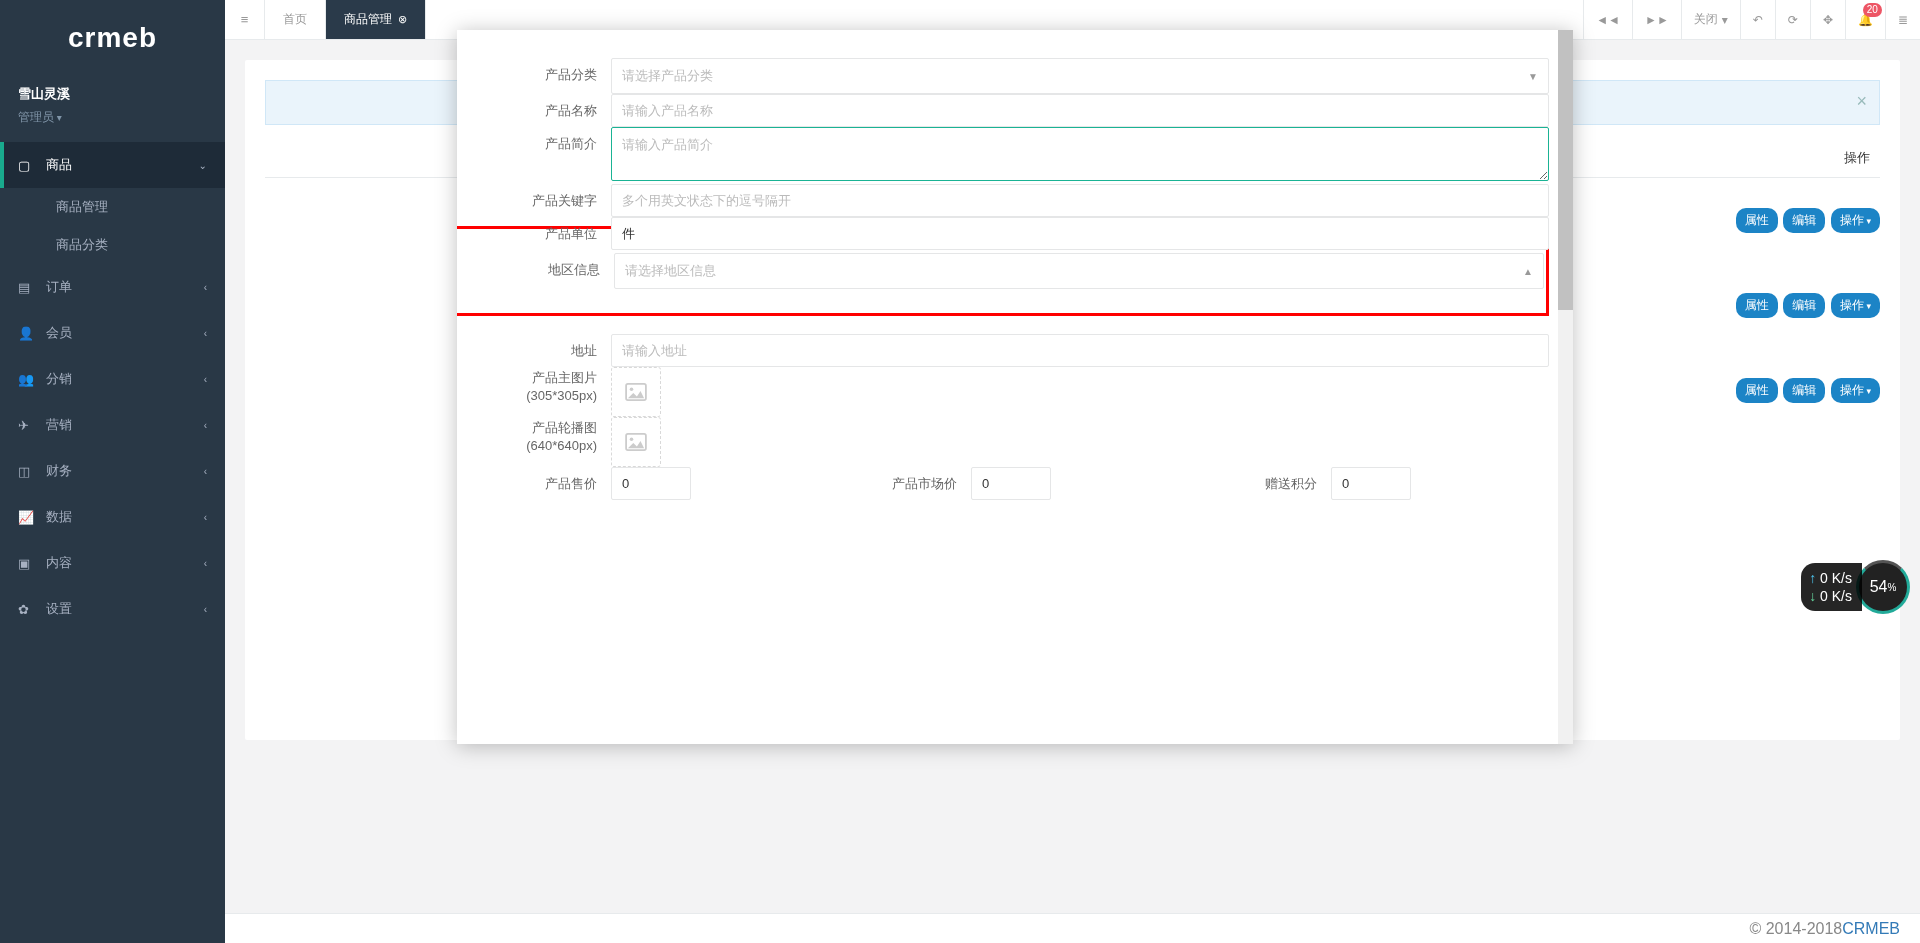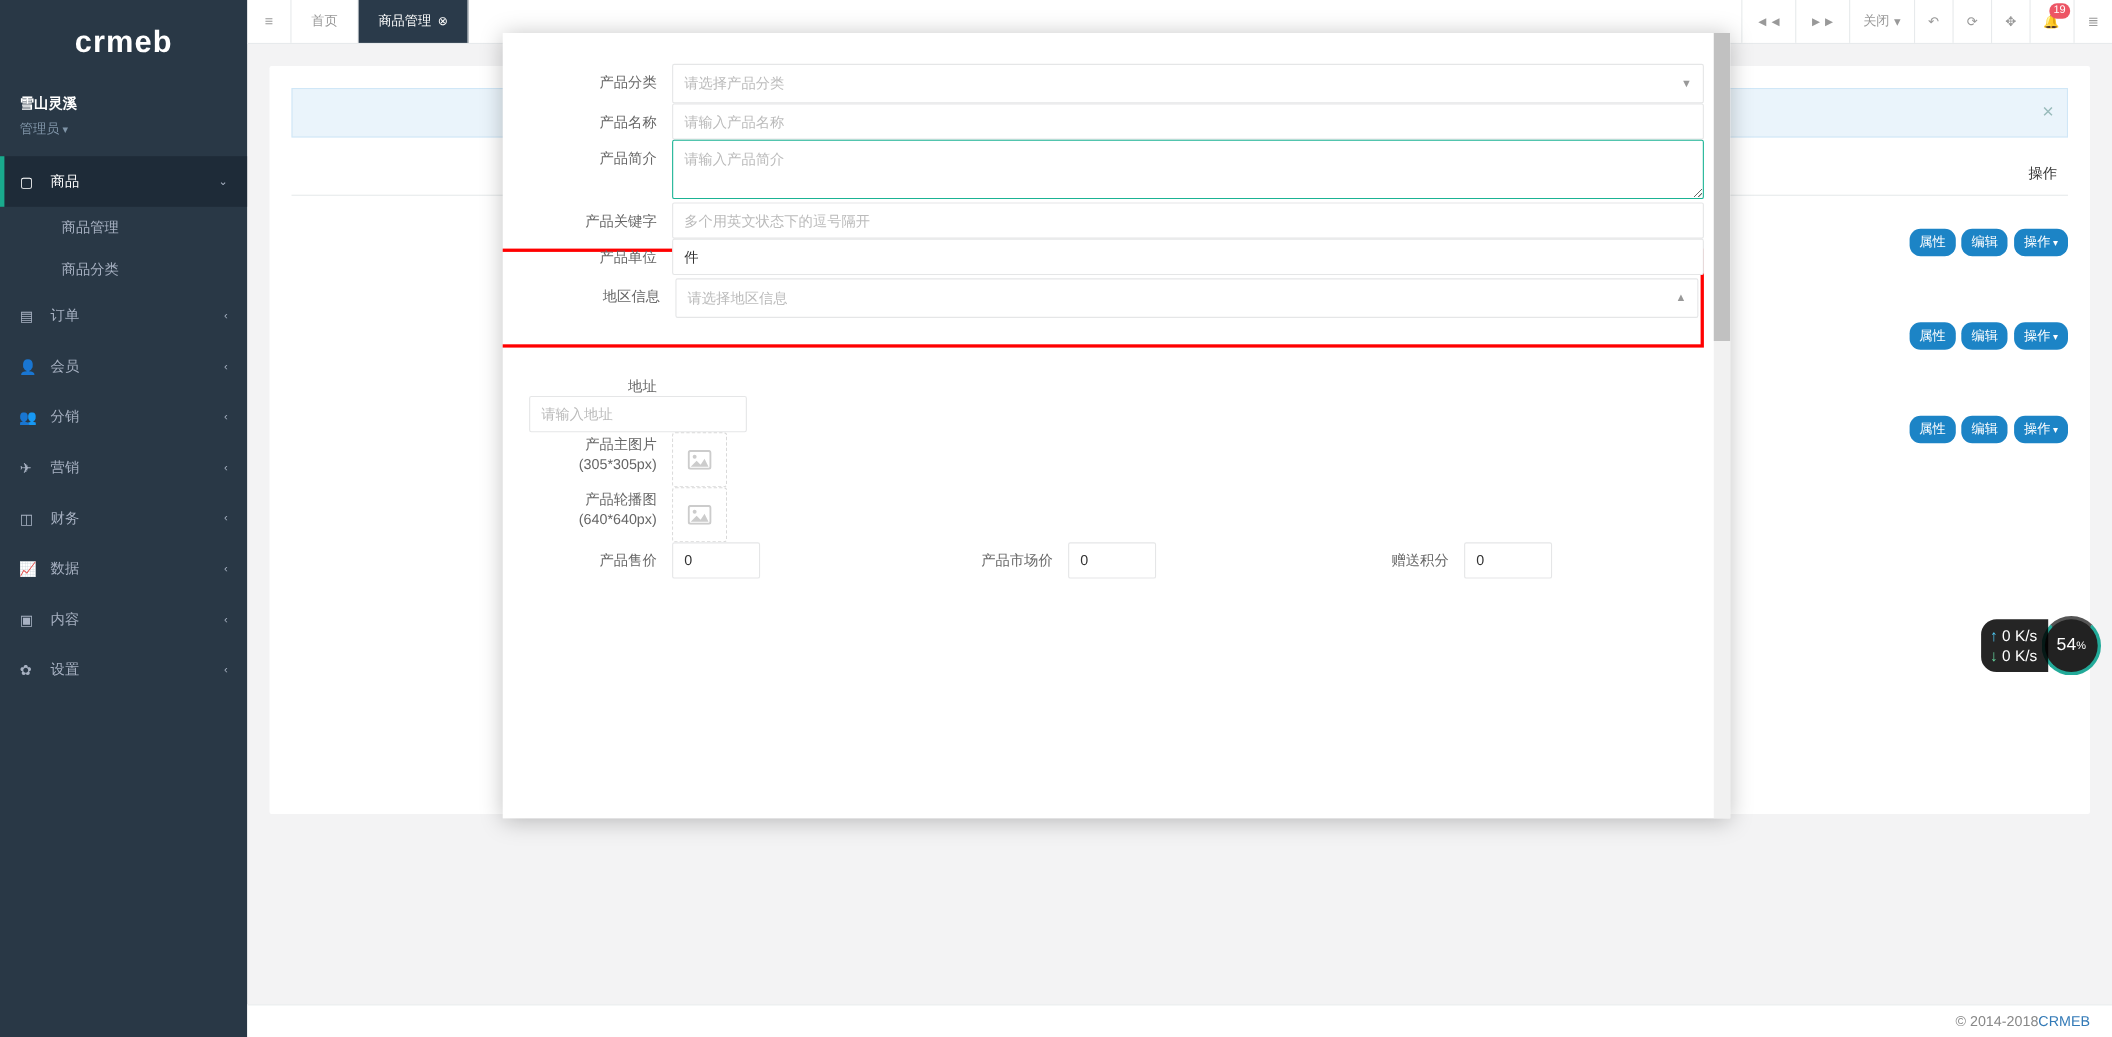--- a/index.html
+++ b/index.html
@@ -62,21 +62,21 @@
 .finput::placeholder { color:#bbb; }
 .fselect { width:100%; padding:8px 10px; border:1px solid #e5e6e7; border-radius:2px; font-size:13px; color:#bbb; display:flex; justify-content:space-between; align-items:center; cursor:pointer; }
 .fselect .caret-dn { color:#999; font-size:10px; }
 .ftextarea { width:100%; min-height:54px; padding:8px 10px; border:1px solid #1ab394; border-radius:2px; font-size:13px; resize:vertical; }
 .ftextarea::placeholder { color:#bbb; }
 .highlight-box { border:3px solid #f00; padding:24px 0 24px 0; margin:-24px 0 -4px -54px; padding-left:54px; padding-right:2px; }
 .img-upload { width:50px; height:50px; border:1px dashed #d9d9d9; border-radius:3px; display:flex; align-items:center; justify-content:center; color:#ccc; cursor:pointer; }
 .img-upload svg { width:22px; height:18px; fill:#ccc; }
 
 
-.footer { position:absolute; bottom:0; right:0; left:225px; height:30px; background:#fff; display:flex; align-items:center; justify-content:flex-end; padding-right:20px; font-size:13px; color:#888; border-top:1px solid #e7eaec; }
+.footer { position:absolute; bottom:0; right:0; left:225px; height:30px; background:#fff; display:flex; align-items:center; justify-content:flex-end; padding-right:20px; font-size:16px; color:#888; border-top:1px solid #e7eaec; }
 .footer a { color:#337ab7; text-decoration:none; }
 
 
 .perf { position:absolute; right:10px; top:560px; display:flex; align-items:center; }
 .perf-bubble { background:#000; opacity:.85; color:#fff; font-size:14px; padding:6px 10px 6px 8px; border-radius:14px 0 0 14px; line-height:1.3; }
 .perf-bubble .up::before { content:"↑ "; color:#2fbef0; }
 .perf-bubble .dn::before { content:"↓ "; color:#4ad08e; }
 .perf-circle { width:54px; height:54px; border-radius:50%; background:#222; border:3px solid #2a9; border-top-color:#555; display:flex; align-items:center; justify-content:center; color:#fff; font-size:16px; margin-left:-6px; }
 .perf-circle small{font-size:10px;}
 </style>
@@ -152,21 +152,21 @@
           <span>商品管理</span>
           <span class="tab-close">⊗</span>
         </div>
       <div class="topbar-right">
         <div class="tbtn">◄◄</div>
         <div class="tbtn">►►</div>
         <div class="tbtn"><span>关闭</span> ▾</div>
         <div class="tbtn">↶</div>
         <div class="tbtn">⟳</div>
         <div class="tbtn">✥</div>
-        <div class="tbtn">🔔<span class="badge">19</span></div>
+        <div class="tbtn">🔔<span class="badge">20</span></div>
         <div class="tbtn">≣</div>
       </div>
     </div>
 
     <div class="bg-content">
       <div class="bg-card">
         <div class="bg-alert">
           <span class="bg-alert-close">×</span>
           &nbsp;
         </div>
@@ -230,21 +230,21 @@
             <div class="form-label">地区信息</div>
             <div class="form-ctrl">
               <div class="fselect">
                 <span>请选择地区信息</span>
                 <span class="caret-dn">▲</span>
               </div>
             </div>
           </div>
         </div>
 
-        <div class="form-row" style="margin-top:22px;flex-direction:column;">
+        <div class="form-row" style="margin-top:22px;">
           <div class="form-label">地址</div>
           <div class="form-ctrl"><input class="finput" placeholder="请输入地址" style=""></div>
         </div>
 
         <div class="form-row">
           <div class="form-label two-line">
             <span>产品主图片</span><br>
             <span>(305*305px)</span>
           </div>
           <div class="form-ctrl">

